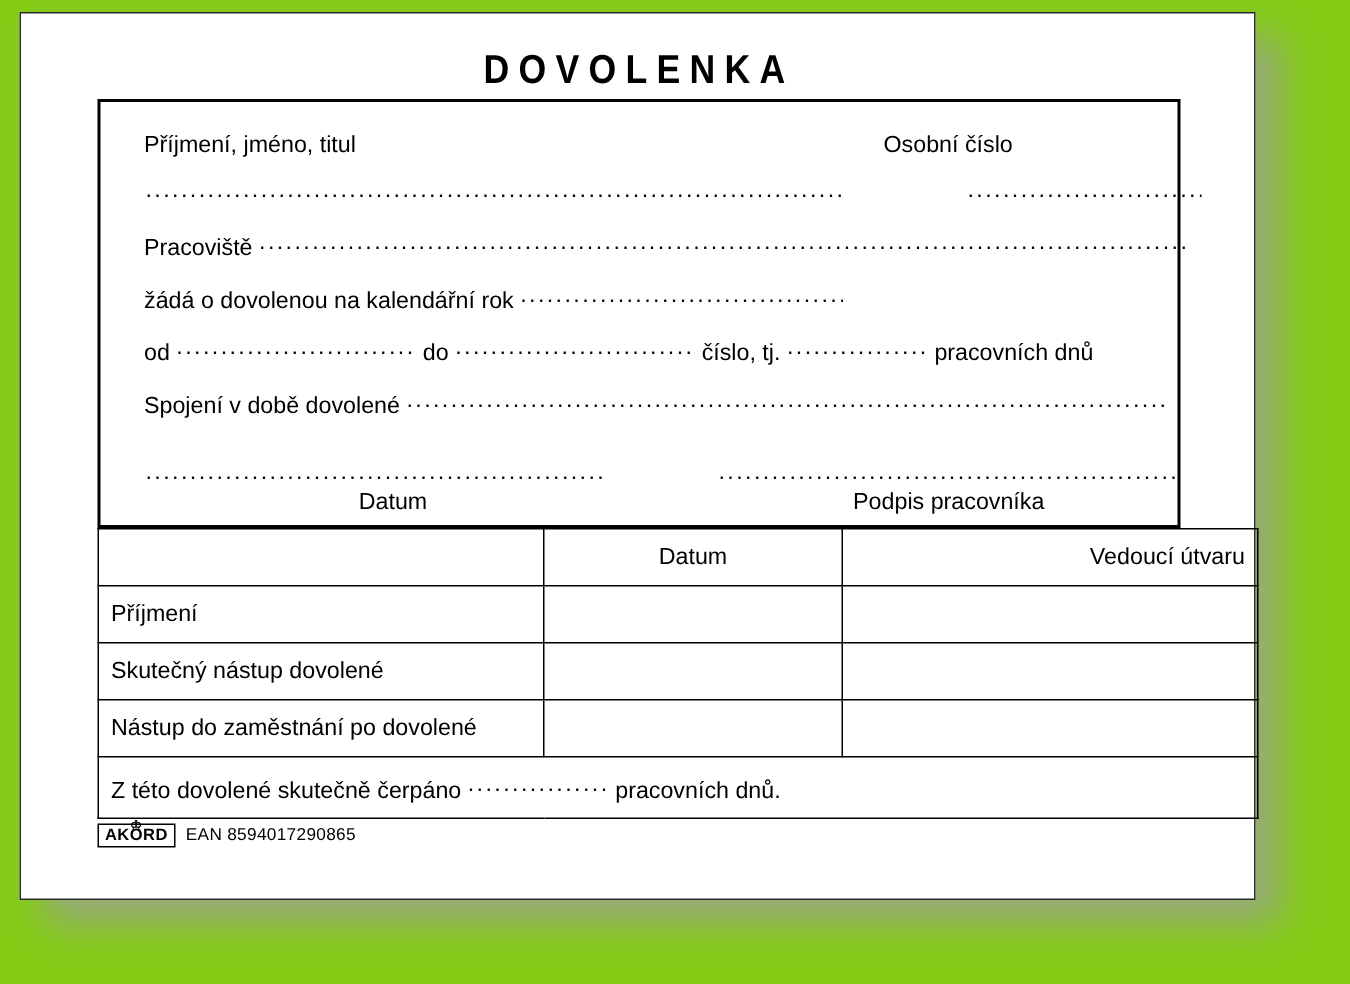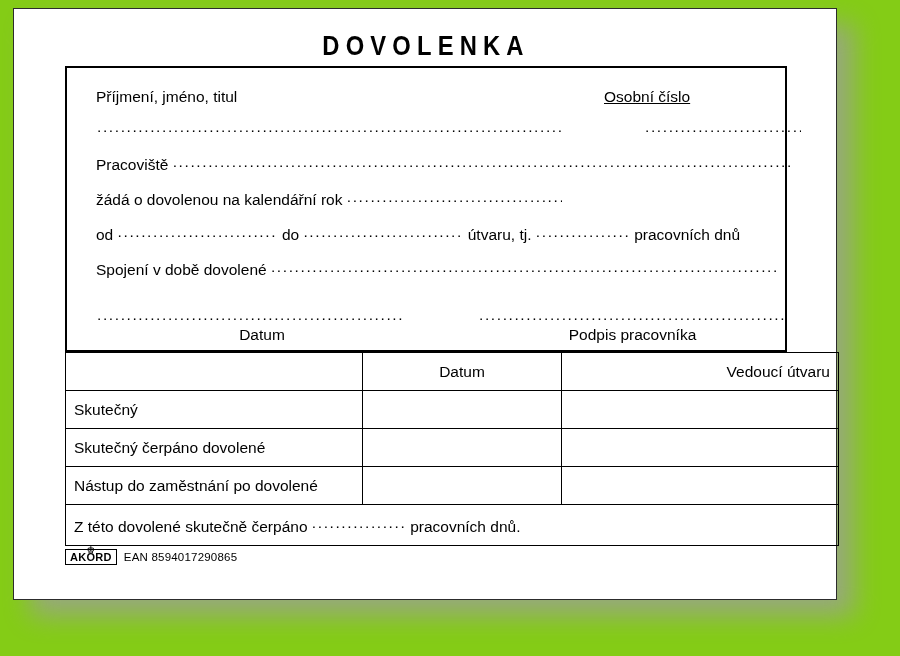--- a/index.html
+++ b/index.html
@@ -169,41 +169,41 @@
 <div class="canvas">
   <div class="shadow"></div>
 
   <div class="paper">
 
     <div class="title">DOVOLENKA</div>
 
     <div class="form-box">
 
       <div class="fld" style="left:29px; top:20px;">Příjmení, jméno, titul</div>
-      <div class="fld" style="left:537px; top:20px;text-decoration:underline;">Osobní číslo</div>
+      <div class="fld" style="left:522px; top:20px;">Osobní číslo</div>
 
       <div class="dotline" style="left:30px; top:50px; width:466px;">...................................................................................................</div>
       <div class="dotline" style="left:578px; top:50px; width:156px;">.................................</div>
 
       <div class="fld" style="left:29px; top:85px;">
         <span>Pracoviště</span>
         <span class="dots" style="width:620px;">......................................................................................................................</span>
       </div>
 
       <div class="fld" style="left:29px; top:120px;">
         <span>žádá o dovolenou na kalendářní rok</span>
         <span class="dots" style="width:215px;">........................................</span>
       </div>
 
       <div class="fld" style="left:29px; top:155px;">
         <span>od</span>
         <span class="dots" style="width:160px;">...............................</span>
         <span>do</span>
         <span class="dots" style="width:160px;">...............................</span>
-        <span>útvaru, tj.</span>
+        <span>číslo, tj.</span>
         <span class="dots" style="width:94px;">..................</span>
         <span>pracovních dnů</span>
       </div>
 
       <div class="fld" style="left:29px; top:190px;">
         <span>Spojení v době dovolené</span>
         <span class="dots" style="width:508px;">..............................................................................................</span>
       </div>
 
       <div class="dotline" style="left:30px; top:238px; width:330px;">....................................................</div>
@@ -214,26 +214,26 @@
     </div>
 
     <table class="tbl">
       <tbody>
           <tr class="hdr">
         <td class="c-lbl"></td>
         <td class="c-dat">Datum</td>
         <td class="c-ved">Vedoucí útvaru</td>
       </tr>
       <tr>
-        <td class="c-lbl">Skutečný</td>
+        <td class="c-lbl">Příjmení</td>
         <td class="c-dat"></td>
         <td class="c-ved"></td>
       </tr>
       <tr>
-        <td class="c-lbl">Skutečný čerpáno dovolené</td>
+        <td class="c-lbl">Skutečný nástup dovolené</td>
         <td class="c-dat"></td>
         <td class="c-ved"></td>
       </tr>
       <tr>
         <td class="c-lbl">Nástup do zaměstnání po dovolené</td>
         <td class="c-dat"></td>
         <td class="c-ved"></td>
       </tr>
       <tr>
         <td class="full" colspan="3">

